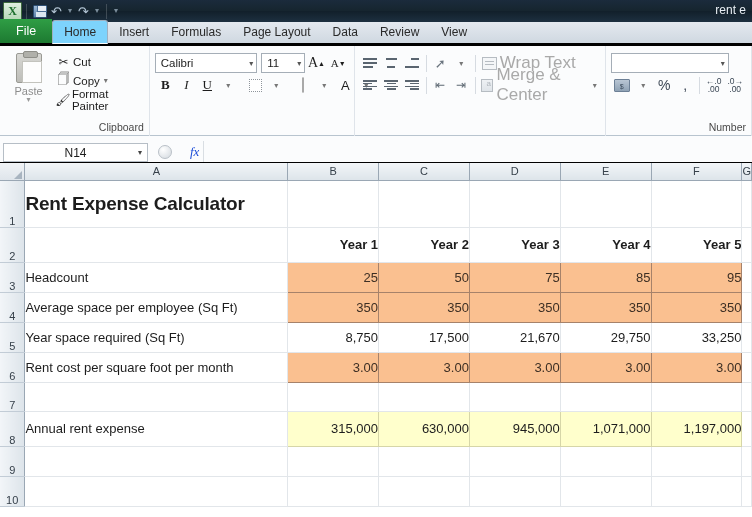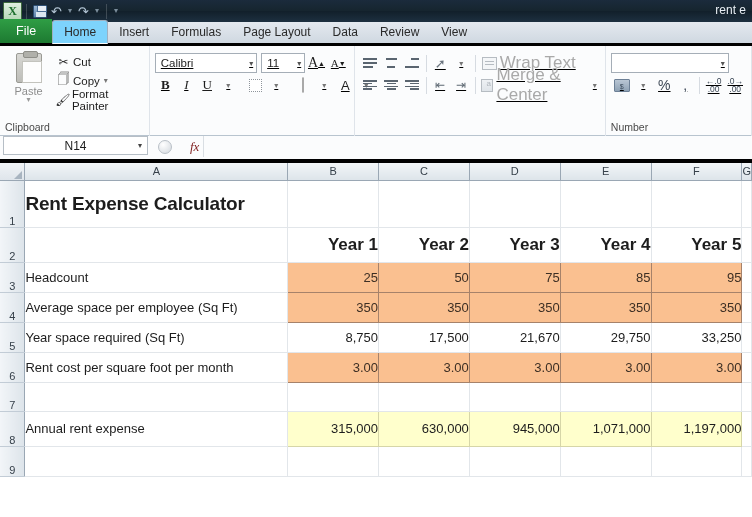--- a/index.html
+++ b/index.html
@@ -105,21 +105,21 @@
     position: relative;
     height: 90px;
     border-right: 1px solid #dfe4ea;
     padding: 4px 5px 0 5px;
     display: flex; flex-direction: column;
   }
   .group-body { flex: 1; display: flex; }
   .group-label {
     height: 15px;
     font-size: 10.5px; color: #4a4a4a;
-    text-align: left;
+    text-align: right;
     position: relative;
   }
 
   
   #g-clipboard { width: 155px; }
   #paste-col {
     width: 47px; display: flex; flex-direction: column;
     align-items: center; justify-content: flex-start; padding-top: 3px;
   }
   #clipboard-icon {
@@ -142,21 +142,21 @@
   .clip-row {
     display: flex; align-items: center;
     height: 19px; font-size: 11.5px; color: #1d1d1d;
   }
   .clip-ico { width: 19px; text-align: center; font-size: 12px; }
   .mini-caret { font-size: 8px; color: #777; margin-left: 4px; }
 
   
   #g-font { width: 205px; }
   #g-font .group-body { flex-direction: column; padding-top: 2px; }
-  .frow { display: flex; align-items: center; height: 22px; text-decoration: underline; }
+  .frow { display: flex; align-items: center; height: 22px; }
   .combo {
     height: 20px; border: 1px solid #a5aeb7; background: #fff;
     display: flex; align-items: center; justify-content: space-between;
     padding: 0 3px 0 5px; font-size: 11.5px; color: #1d1d1d;
   }
   #font-name-combo { width: 105px; }
   #font-size-combo { width: 45px; margin-left: 4px; }
   .combo-caret { font-size: 8px; color: #555; }
   .rbtn {
     height: 21px; min-width: 21px; padding: 0 3px;
@@ -215,22 +215,22 @@
     font-size: 7px; color:#3b4b5c; text-align:center; line-height:13px;
   }
   .deci {
     font-size: 8.5px; color: #3a4654; line-height: 8px; text-align:center;
     font-family:"Liberation Sans",sans-serif;
   }
 
   
   #formula-bar {
     height: 27px; background: #fbfcfd;
-    border-bottom: 4px solid #000000;
-    display: flex; align-items: flex-start;
+    border-bottom: 1px solid #000000;
+    display: flex; align-items: flex-end;
   }
   #name-box {
     width: 145px; height: 19px; margin-left: 3px;
     border: 1px solid #b6bec6; background: #fff;
     display: flex; align-items: center; justify-content: center;
     position: relative; font-size: 12px; color: #1d1d1d;
   }
   #name-box .nb-caret {
     position: absolute; right: 5px; font-size: 8px; color: #444;
   }
@@ -238,21 +238,21 @@
     display: flex; align-items: center; height: 21px;
     margin-left: 6px; padding: 0 4px;
   }
   #fx-round {
     width: 14px; height: 14px; border-radius: 50%;
     background: radial-gradient(circle at 35% 30%,#fff,#d2d8de);
     border: 1px solid #b9c0c7;
   }
   #fx-label {
     font-family: "Liberation Serif", serif; font-style: italic;
-    font-size: 13px; color: #7f1d1d; margin-left: 18px;
+    font-size: 13px; color: #1d4ed8; margin-left: 18px;
   }
   #formula-input { flex: 1; height: 21px; border-left: 1px solid #d9dee3; }
 
   
   #grid-wrap { position: relative; background: #fff; }
   table.grid { border-collapse: collapse; table-layout: fixed; }
   table.grid td, table.grid th { padding: 0; }
 
   th.corner {
     width: 25px; height: 17px;
@@ -281,21 +281,21 @@
   }
   td.cell {
     border-right: 1px solid #e2e6ea;
     border-bottom: 1px solid #e2e6ea;
     font-size: 13px; color: #1d1d1d;
     padding: 0 5px; vertical-align: middle;
     white-space: nowrap; overflow: hidden;
   }
   td.num { text-align: right; }
   td.c-title { font-size: 19px; font-weight: bold; letter-spacing: -.2px; }
-  td.c-yr { font-weight: bold; text-align: right; font-size: 17px; }
+  td.c-yr { font-weight: bold; text-align: right; font-size: 13px; }
   td.fill-orange {
     background: #fac090;
     border: 1px solid #a6826a;
     color: #3d2f24;
   }
   td.fill-yellow {
     background: #ffffcc;
     border: 1px solid #d6d6a8;
   }
 </style>
@@ -642,15 +642,25 @@
         <td class="rowhead">9</td>
         <td class="cell"></td>
         <td class="cell"></td>
         <td class="cell"></td>
         <td class="cell"></td>
         <td class="cell"></td>
         <td class="cell"></td>
         <td class="cell"></td>
       </tr>
 
+      <tr style="height:30px">
+        <td class="rowhead">10</td>
+        <td class="cell"></td>
+        <td class="cell"></td>
+        <td class="cell"></td>
+        <td class="cell"></td>
+        <td class="cell"></td>
+        <td class="cell"></td>
+        <td class="cell"></td>
+      </tr>
     </tbody>
   </table>
 </div>
 
 </body></html>

